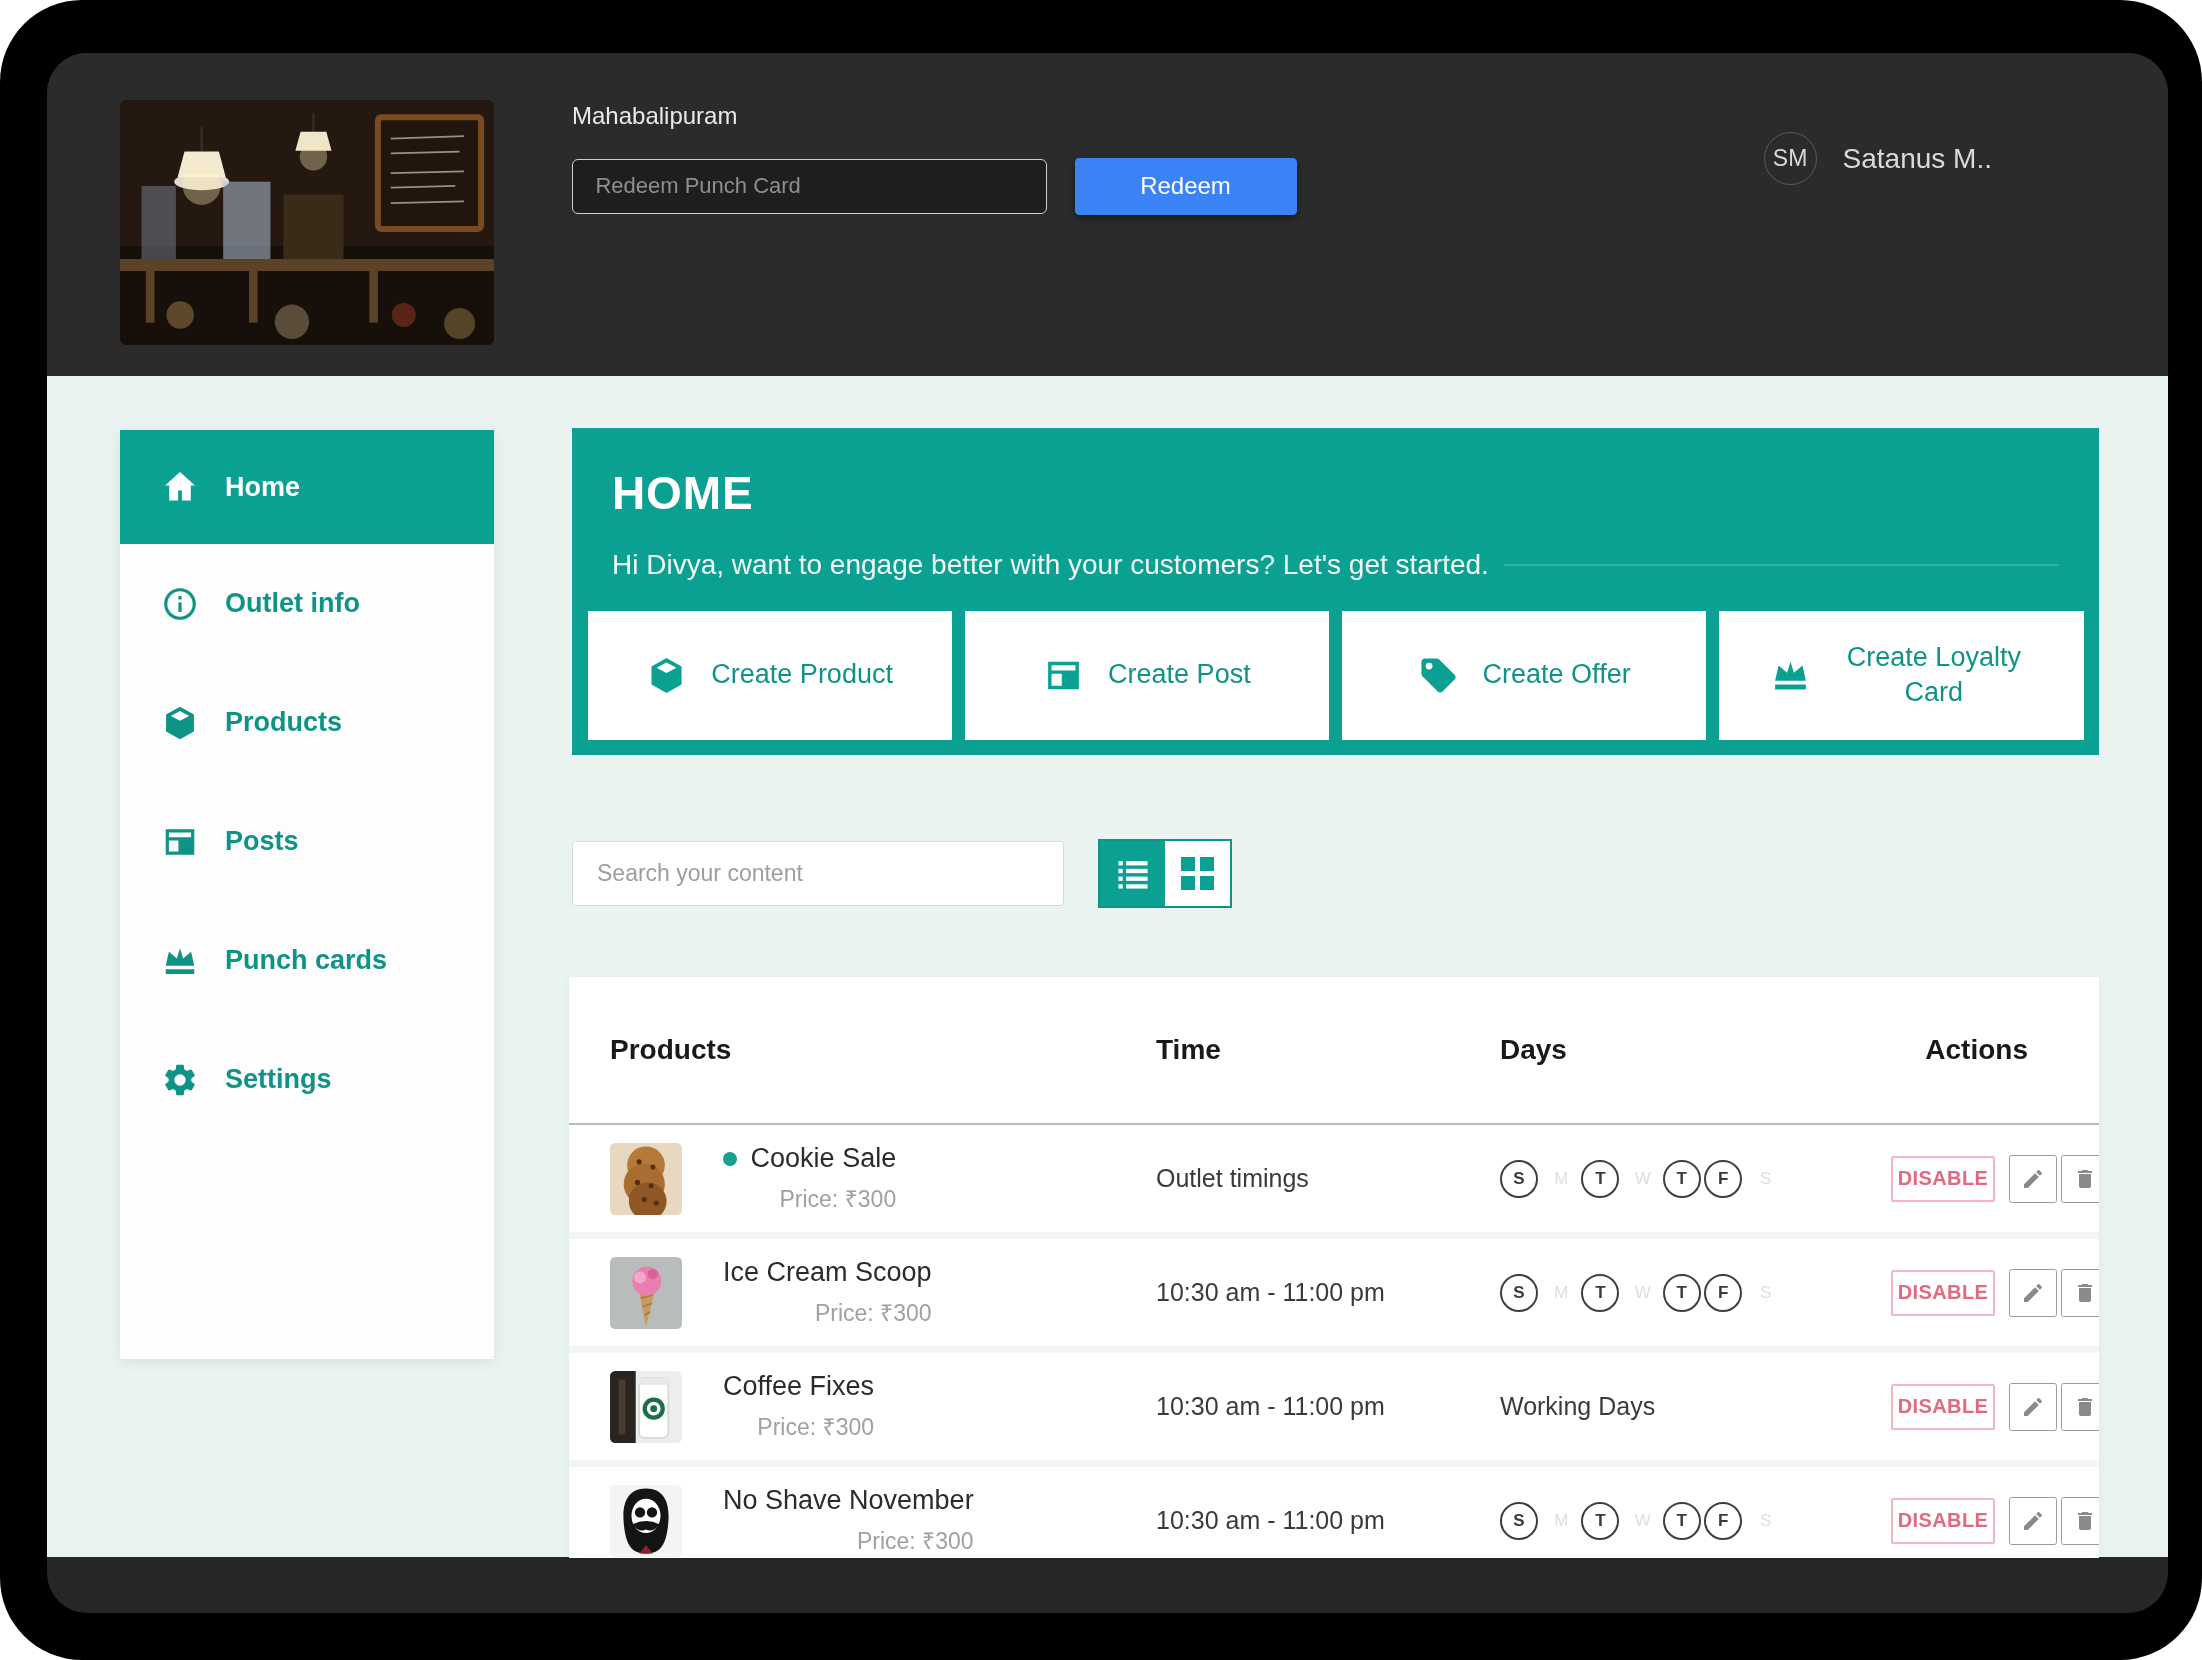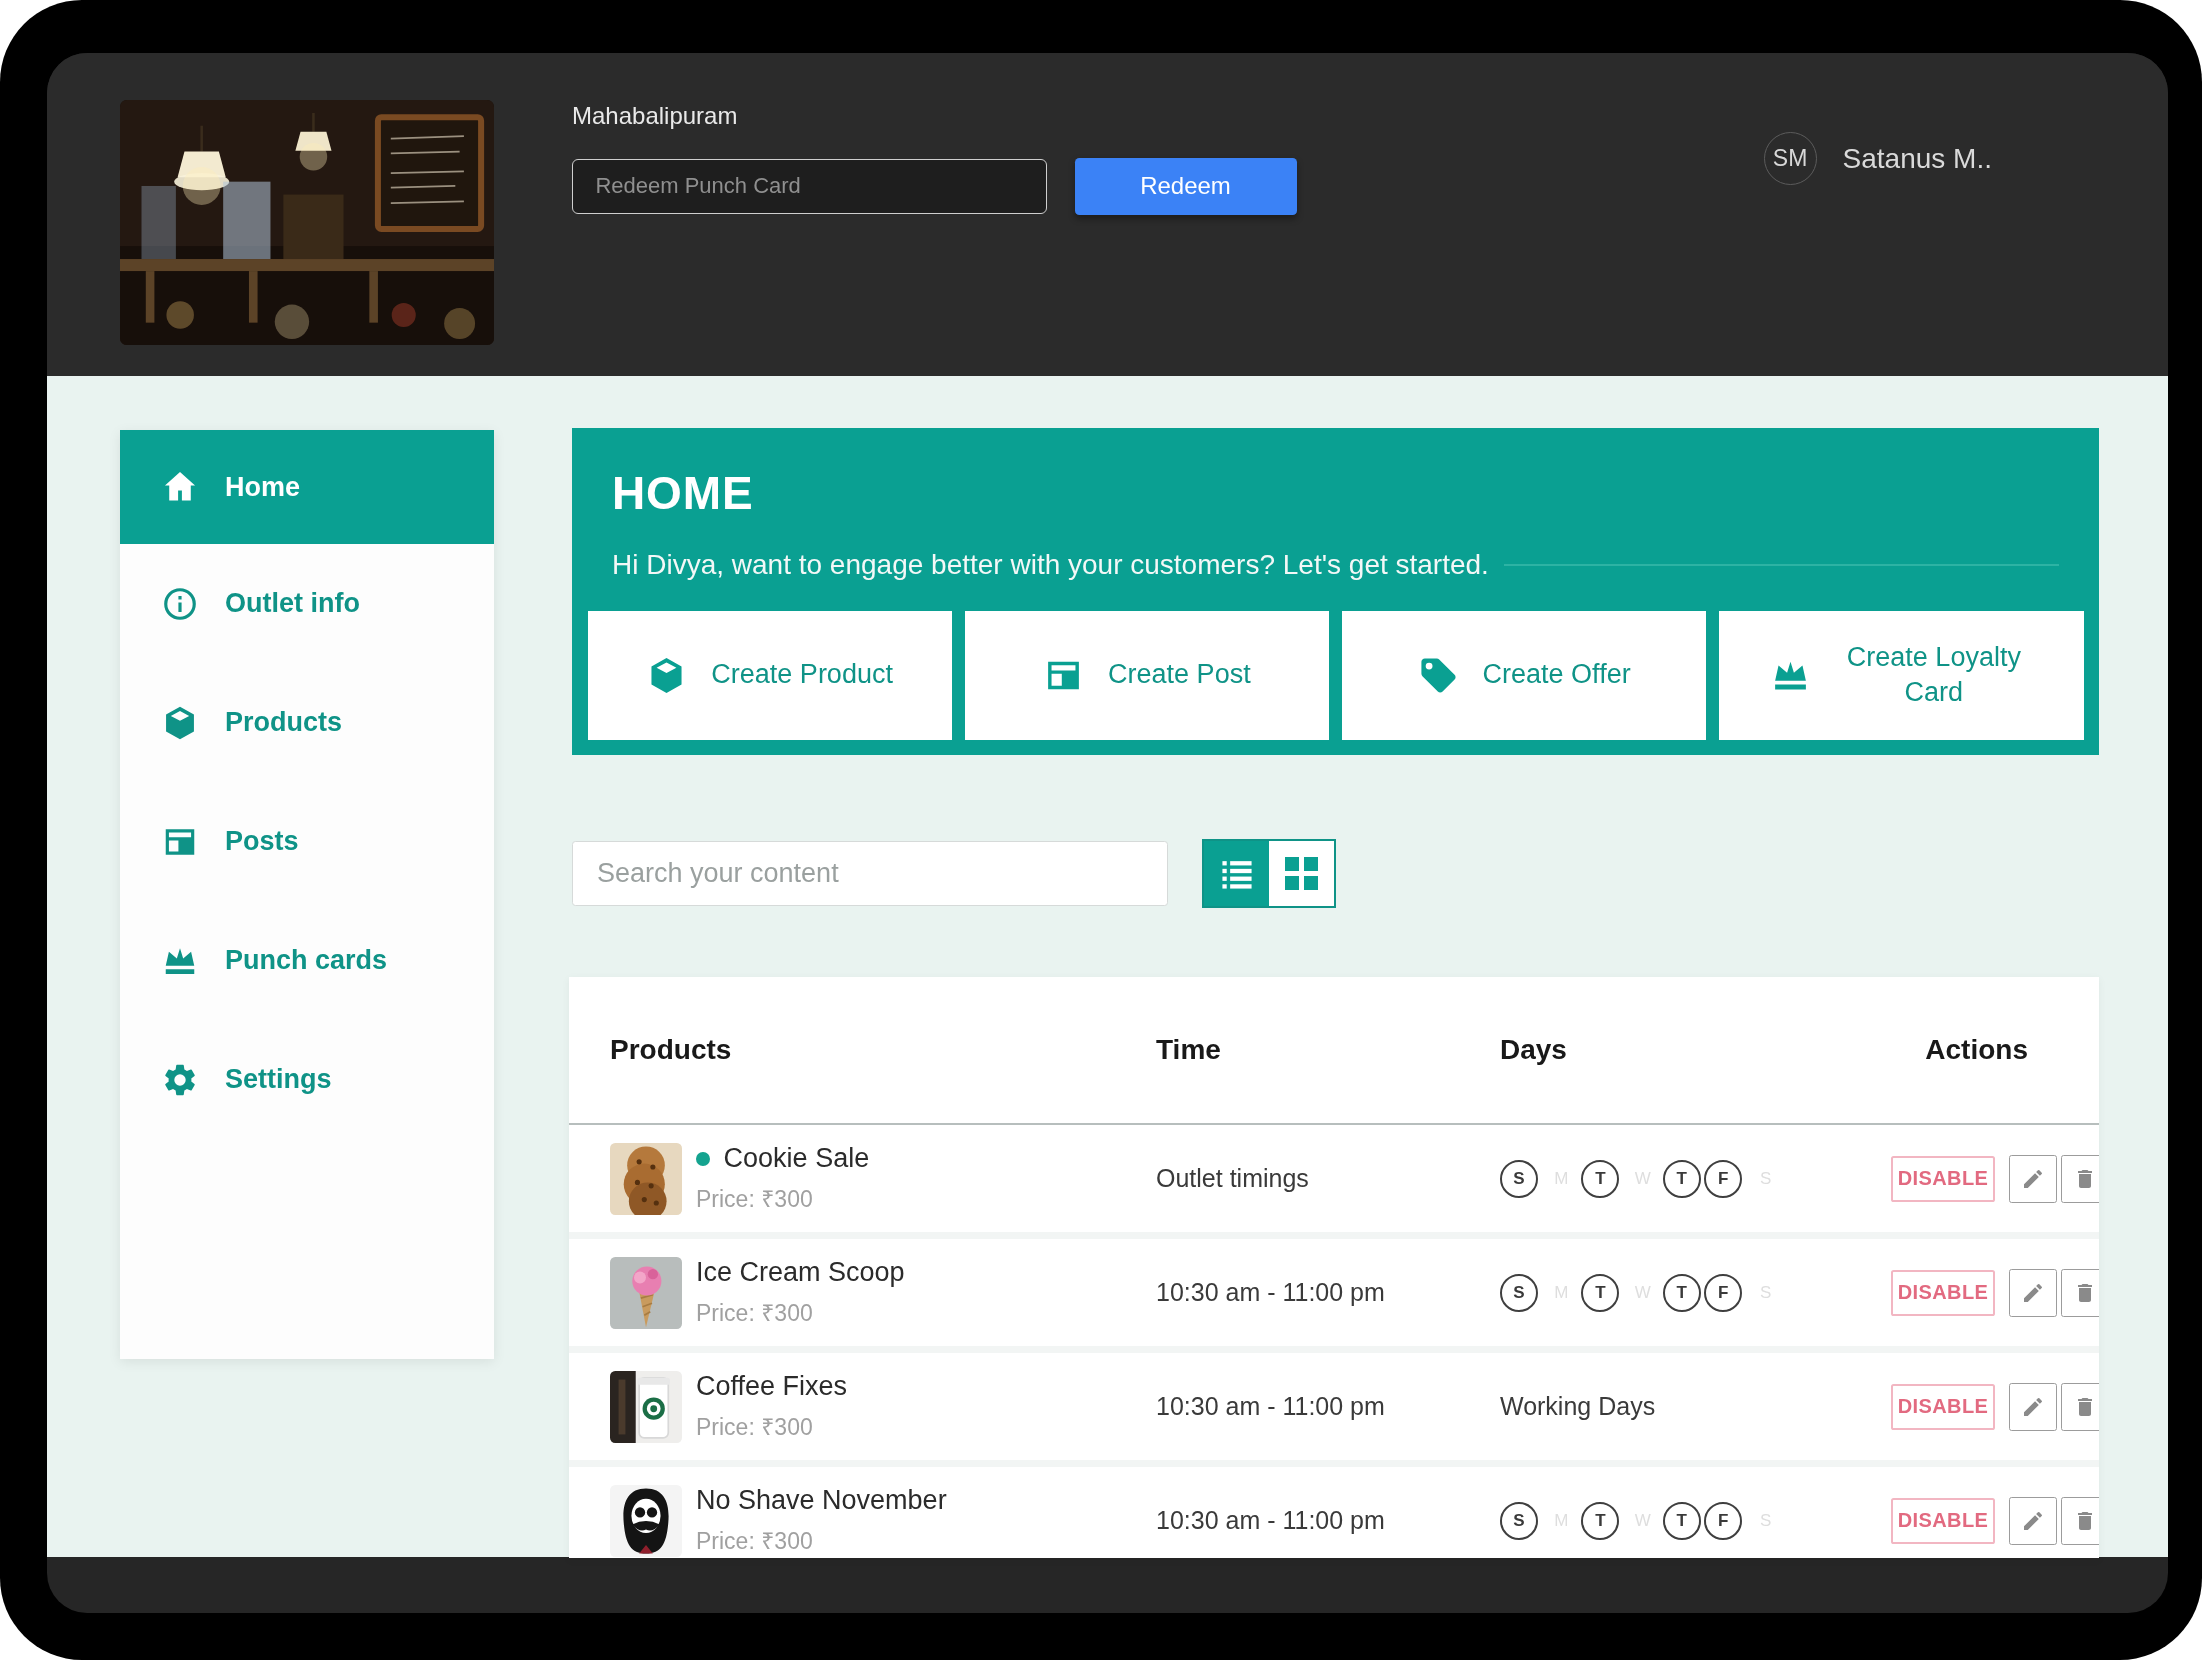--- a/index.html
+++ b/index.html
@@ -49,41 +49,41 @@
   .banner-sub span { color:#f3f8f7; font-size:28px; white-space:nowrap; }
   .banner-sub::after { content:""; flex:1; height:2.6px; background:#2db3a4; margin-left:15.5px; }
   .create-row { position:absolute; left:15.5px; right:15.5px; bottom:15.5px; height:129px; display:flex; gap:13px; }
   .create-btn { flex:1; background:#ffffff; border:none; display:flex; align-items:center; justify-content:center; cursor:pointer; color:#0f9387; }
   .create-btn .cb-ic { width:41px; height:41px; color:#0aa092; }
   .create-btn .cb-ic svg { width:41px; height:41px; display:block; fill:currentColor; }
   .create-btn .cb-label { margin-left:24px; font-size:27px; color:#0f9387; max-width:198px; text-align:center; line-height:1.3; }
 
   
   .search-row { position:absolute; left:525px; top:463px; display:flex; align-items:center; }
-  .search-input { width:596px; height:65px; background:#ffffff; border:1.7px solid #d6dad9; border-radius:3.4px; font-size:27px; color:#6b7070; padding:0 24px; outline:none; }
+  .search-input { width:492px; height:65px; background:#ffffff; border:1.7px solid #d6dad9; border-radius:3.4px; font-size:23px; color:#6b7070; padding:0 24px; outline:none; }
   .search-input::placeholder { color:#9aa09f; }
   .view-toggle { margin-left:34px; display:flex; border:2.6px solid #0f9387; background:#fff; }
   .toggle-btn { width:65px; height:65px; display:flex; align-items:center; justify-content:center; cursor:pointer; }
   .toggle-btn.list { background:#0aa092; }
   .toggle-btn.grid { background:#ffffff; }
   .list-ic svg { width:36px; height:36px; display:block; }
   .grid-ic { width:33px; height:33px; display:grid; grid-template-columns:13.8px 13.8px; grid-template-rows:13.8px 13.8px; gap:5.2px; }
   .grid-ic i { background:#0aa092; display:block; }
 
   
   .table-card { position:absolute; left:522px; top:601px; width:1530px; height:581px; background:#ffffff; overflow:hidden; box-shadow:0 1.7px 8.6px rgba(0,0,0,.05); }
   .tgrid { display:grid; grid-template-columns:546px 344px 391px 1fr; padding-left:41px; padding-right:45px; align-items:center; }
   .thead { height:148px; border-bottom:2.6px solid #b7bebd; }
   .th { font-size:28px; font-weight:bold; color:#191919; }
   .th.actions { text-align:right; padding-right:26px; }
   .trow { height:114px; border-bottom:7.7px solid #f2f5f4; }
   .prod-cell { display:flex; align-items:center; }
   .prod-img { width:72px; height:72px; border-radius:5.2px; overflow:hidden; flex:0 0 72px; }
   .prod-img svg { width:100%; height:100%; display:block; }
-  .prod-txt { margin-left:14px; }
+  .prod-txt { margin-left:41px;text-align:right; }
   .prod-name-line { display:flex; align-items:center; }
   .status-dot { width:13.8px; height:13.8px; border-radius:50%; background:#14a38f; margin-right:13.8px; }
   .prod-name { font-size:27px; color:#2b2b2b; }
   .prod-price { font-size:23px; color:#a0a0a0; margin-top:7.7px; }
   .time-cell { font-size:25px; color:#3a3a3a; }
   .days-cell { display:flex; align-items:center; }
   .day { width:40px; display:flex; align-items:center; justify-content:center; }
   .day.on { width:38px; height:38px; border:2.6px solid #3f3f3f; border-radius:50%; font-size:17px; font-weight:bold; color:#3a3a3a; margin-right:3.4px; }
   .day.off { font-size:17px; color:#dedede; }
   .days-text { font-size:25px; color:#3a3a3a; }

